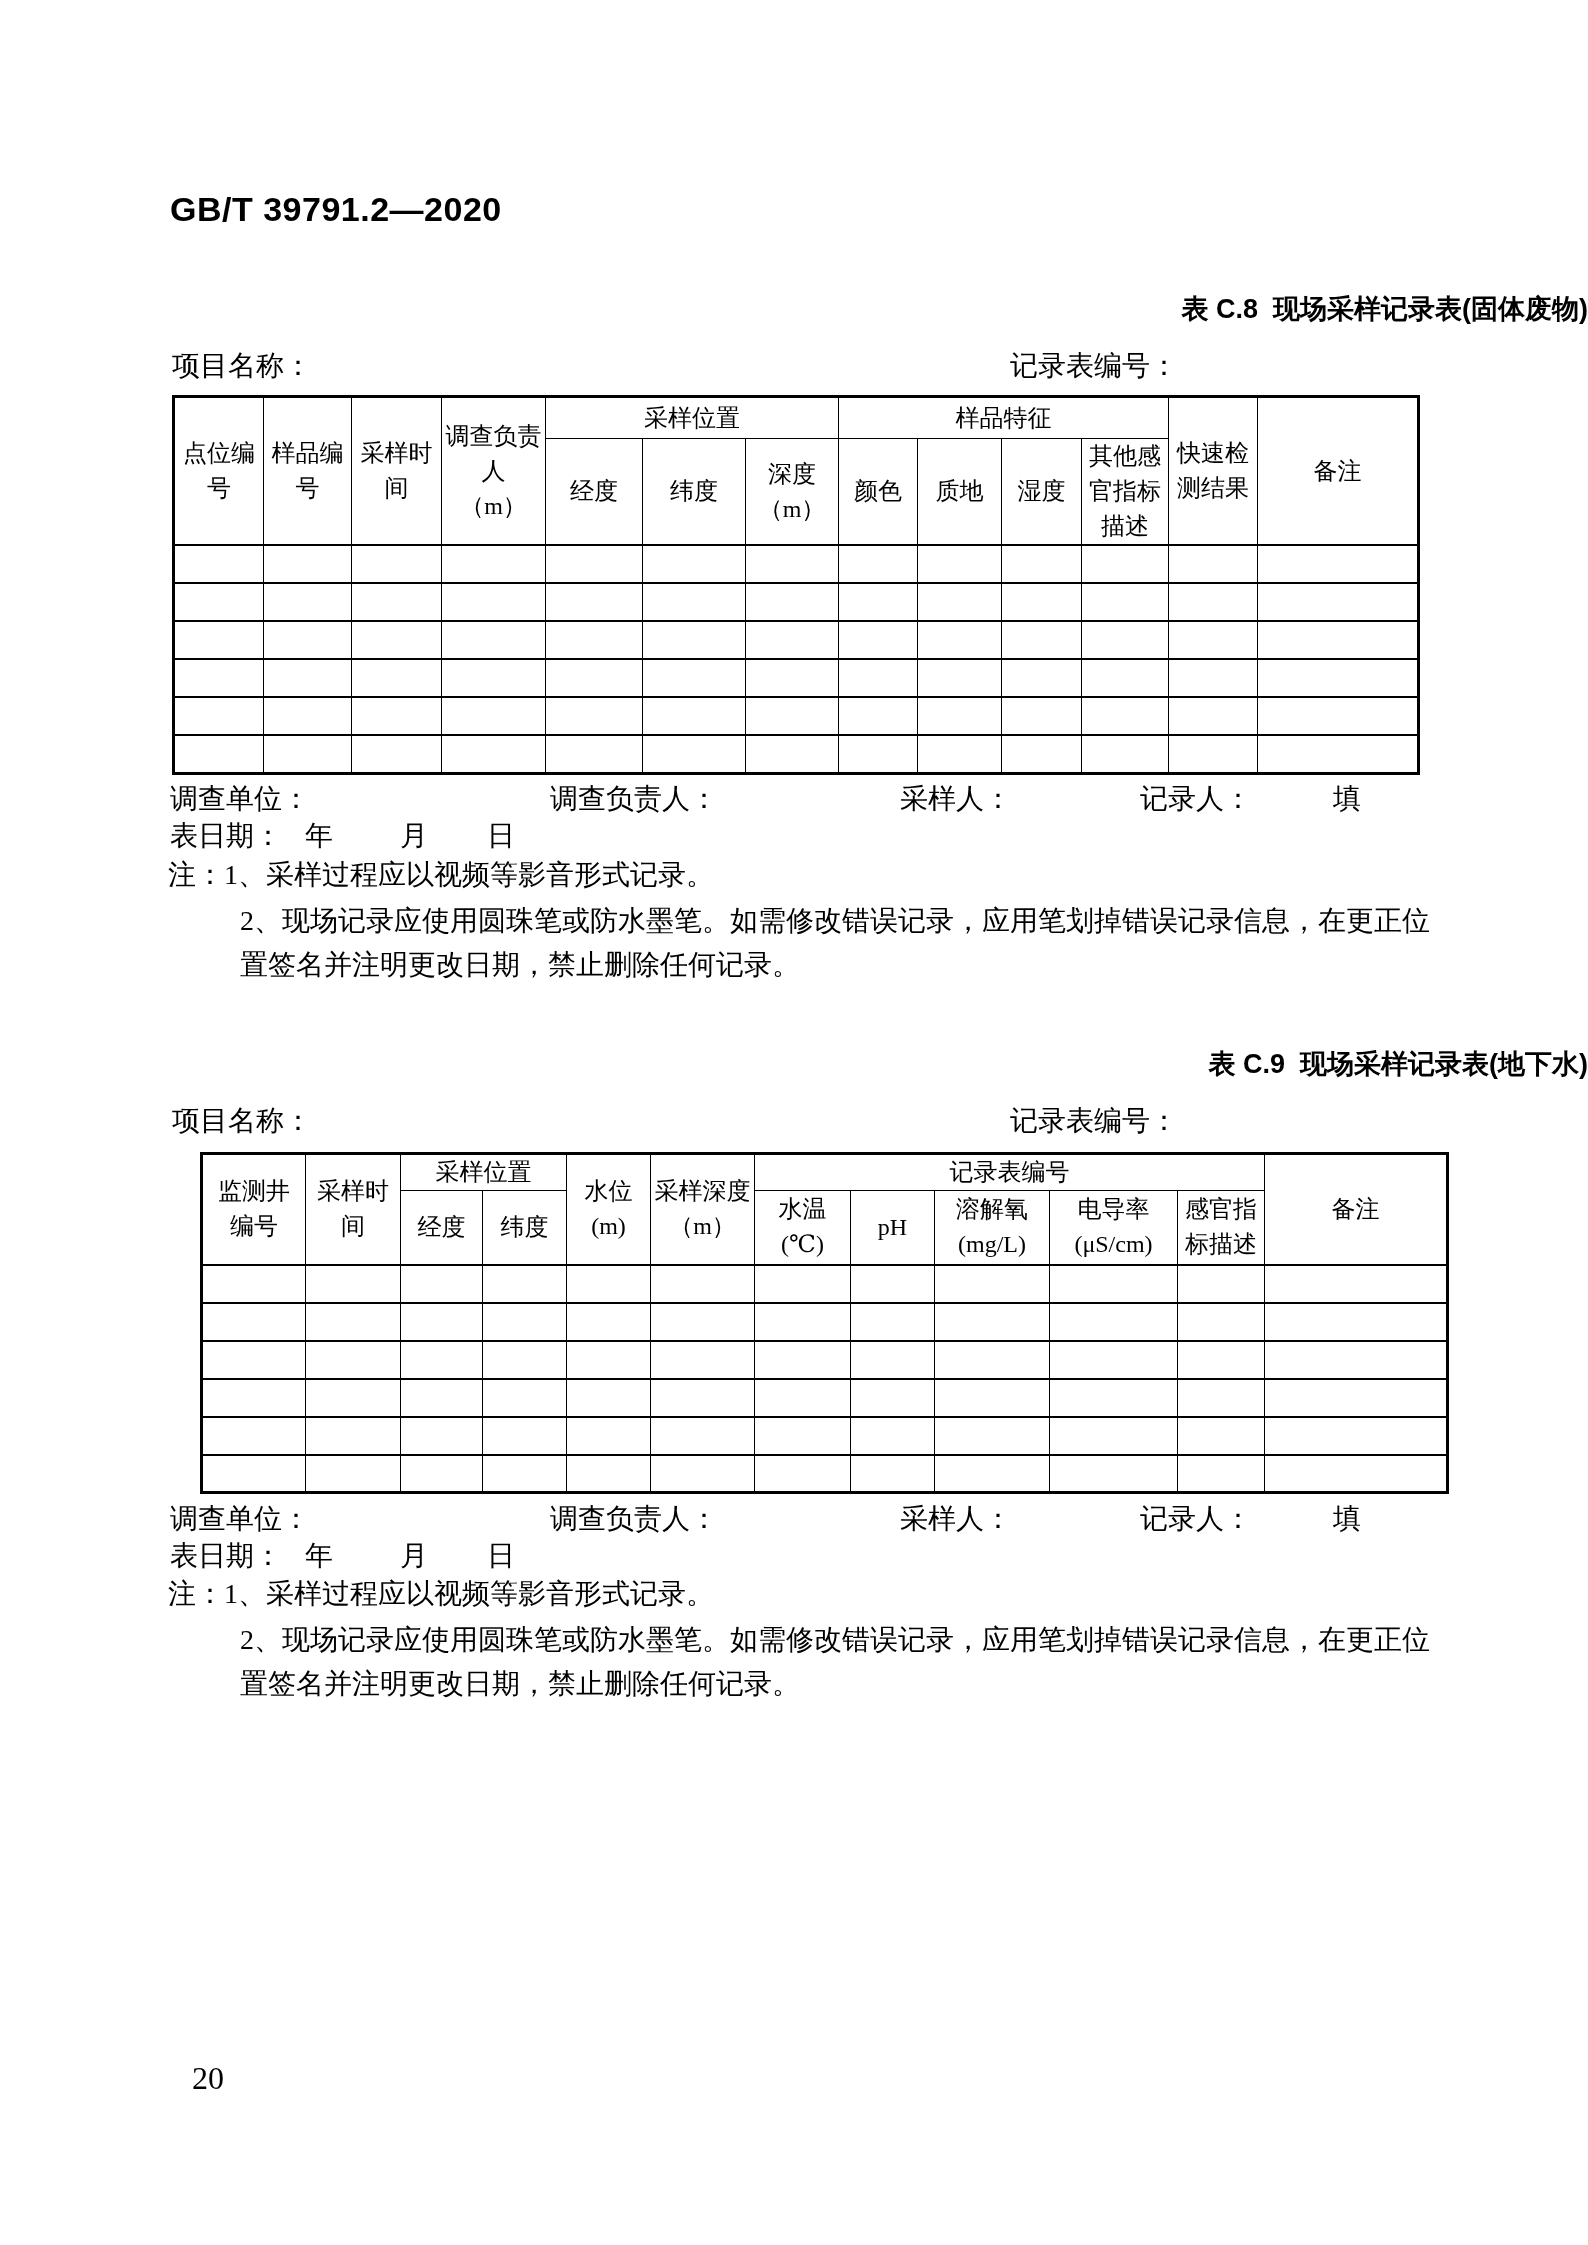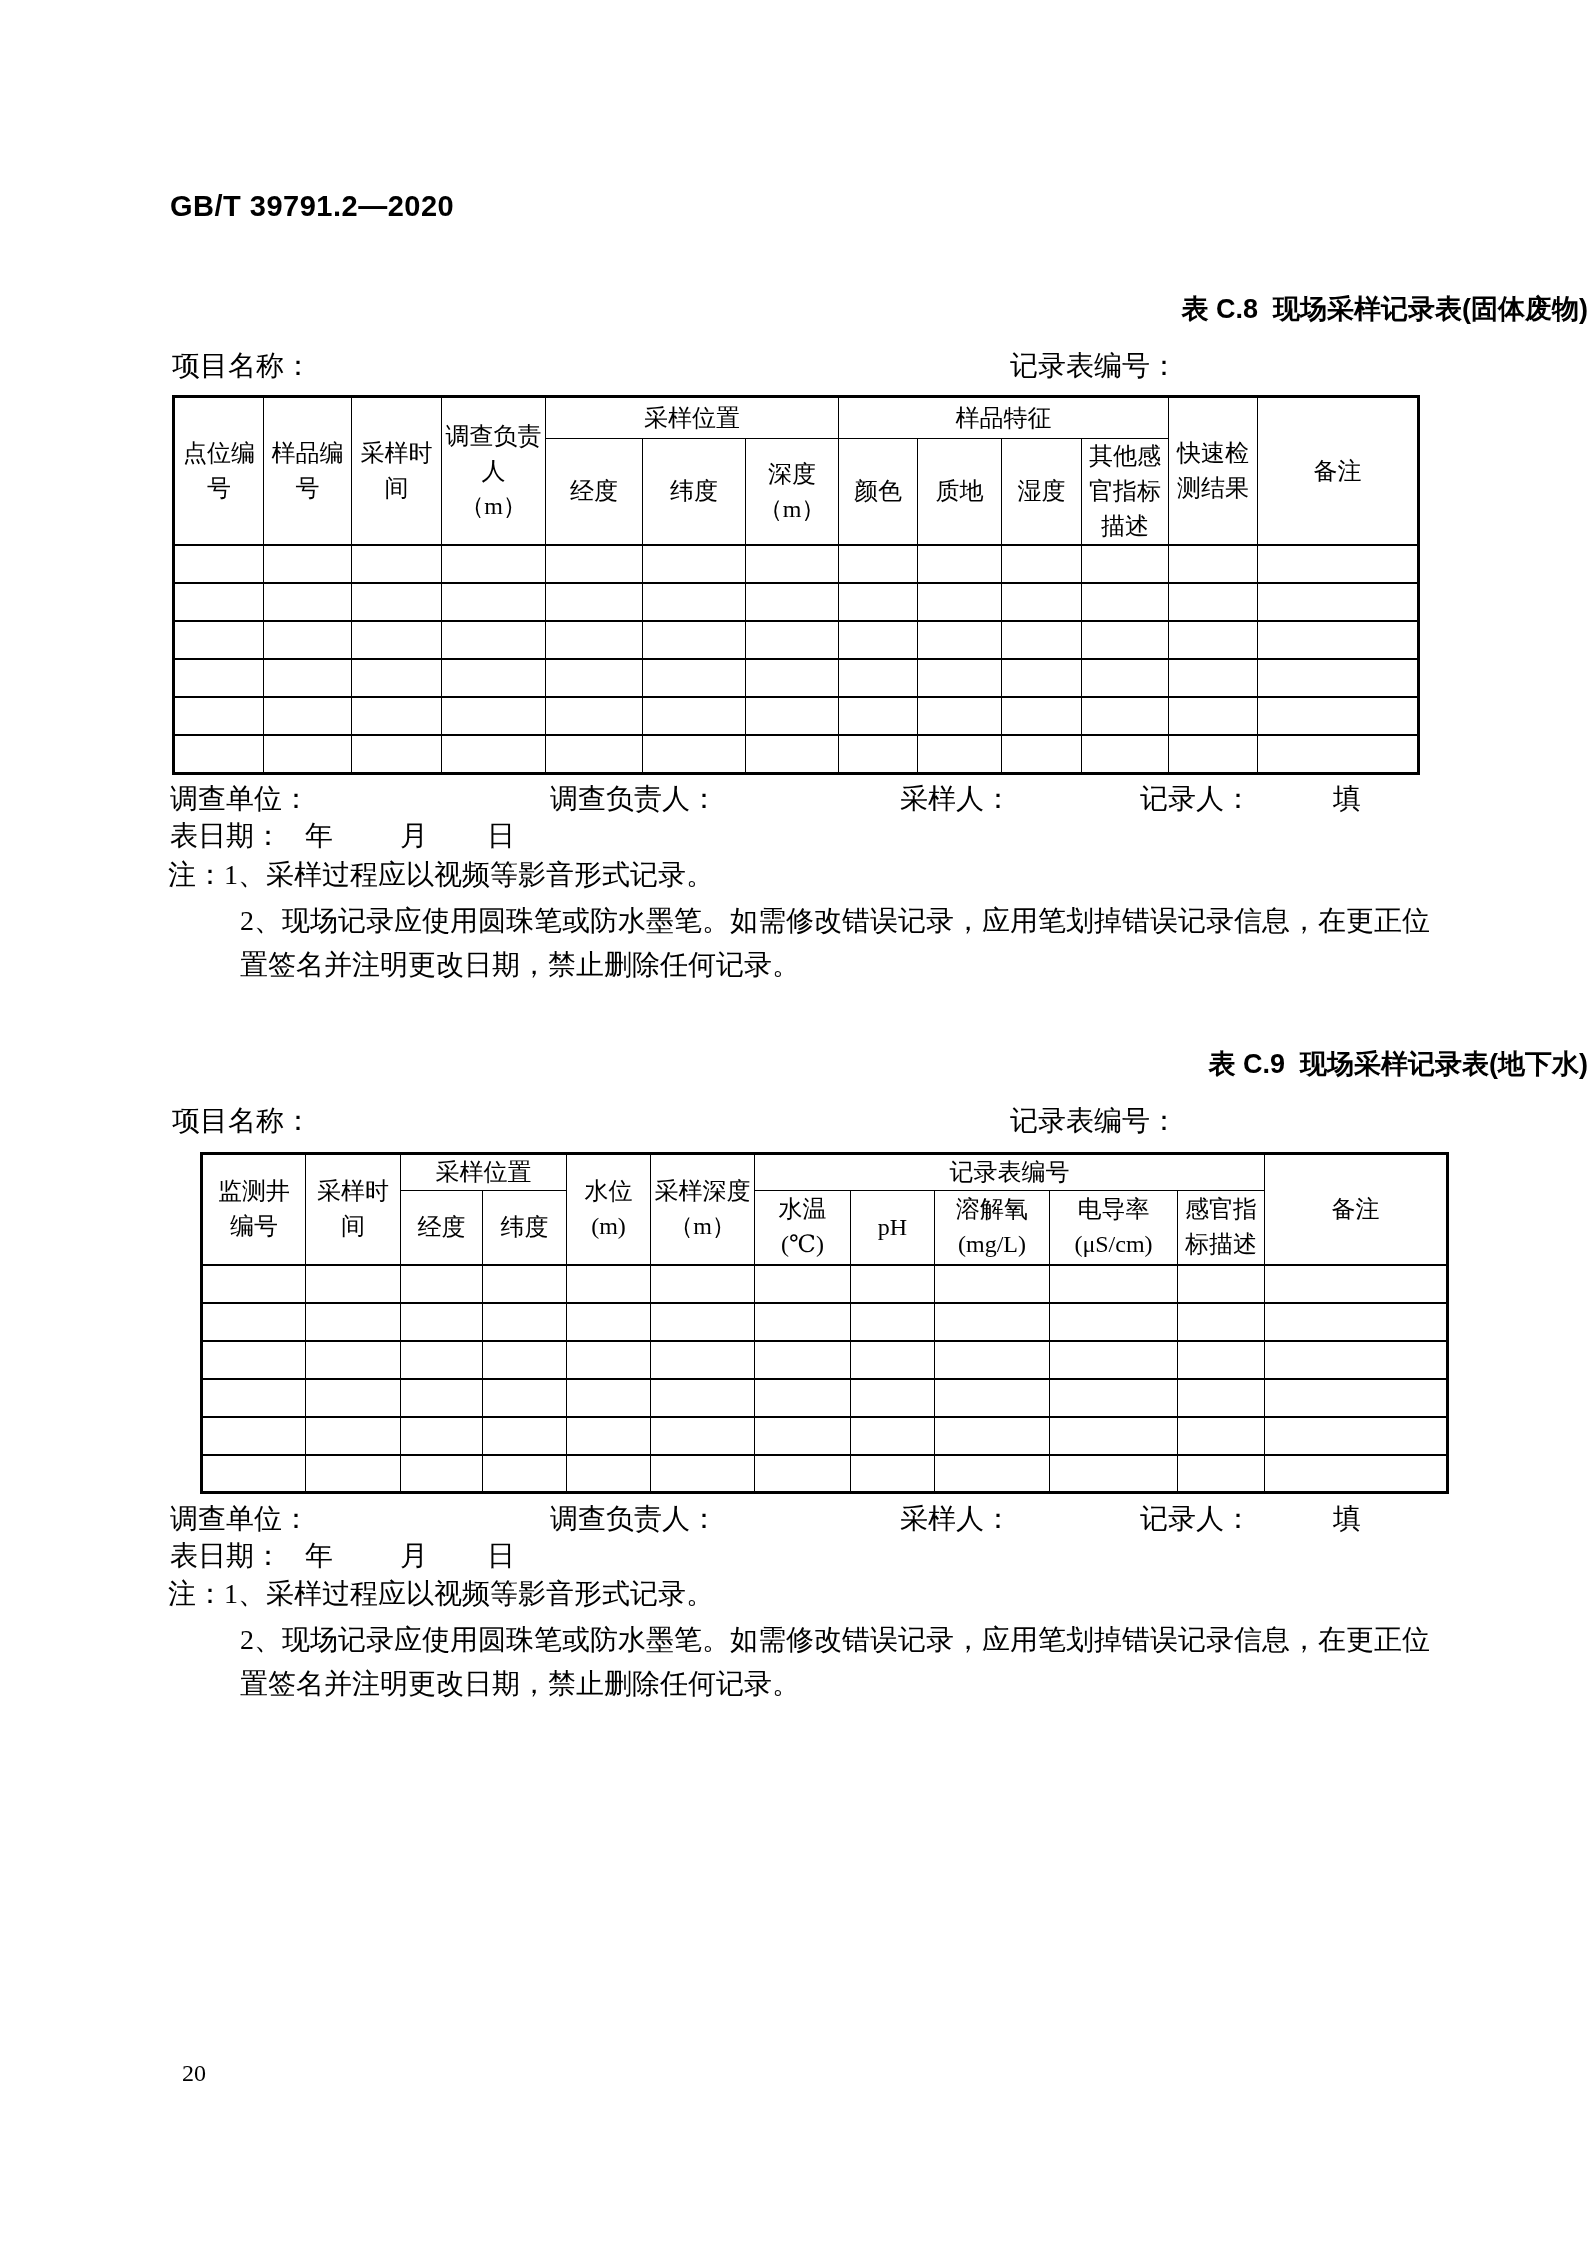--- a/index.html
+++ b/index.html
@@ -1,21 +1,21 @@
 <!DOCTYPE html>
 <html><head>
 <meta charset="utf-8">
 <style>
   html,body{margin:0;padding:0;background:#ffffff;}
   .page{position:relative;width:1588px;height:2245px;background:#ffffff;color:#000;
         font-family:"Liberation Serif","DejaVu Serif",serif;overflow:hidden;}
 
   .std-code{position:absolute;left:170px;top:190px;
         font-family:"Liberation Sans","DejaVu Sans",sans-serif;
-        font-weight:bold;font-size:29px;letter-spacing:0.5px;}
+        font-weight:bold;font-size:34px;letter-spacing:0.5px;}
 
   .tbl-title{position:absolute;left:0;width:100%;text-align:right;
         font-family:"Liberation Sans","DejaVu Sans",sans-serif;
         font-weight:bold;font-size:27px;white-space:pre;}
   .title-c8{top:291px}
   .title-c9{top:1046px}
 
   .lbl{position:absolute;font-size:28px;}
   .proj-c8{left:172px;top:347px}
   .recno-c8{left:1010px;top:347px}
@@ -47,21 +47,21 @@
   .n2-c8{left:240px;top:899px;width:1205px;line-height:44px;}
 
   .fu-c9{left:170px;top:1500px}  .fl-c9{left:550px;top:1500px}
   .fs-c9{left:900px;top:1500px}  .fr-c9{left:1140px;top:1500px}
   .ff-c9{left:1333px;top:1500px}
   .dl-c9{left:170px;top:1537px}  .dy-c9{left:305px;top:1537px}
   .dm-c9{left:400px;top:1537px}  .dd-c9{left:487px;top:1537px}
   .n1-c9{left:168px;top:1575px}
   .n2-c9{left:240px;top:1618px;width:1205px;line-height:44px;}
 
-  .pg-num{position:absolute;left:182px;top:2060px;font-size:24px;}
+  .pg-num{position:absolute;left:192px;top:2060px;font-size:32px;}
 </style>
 </head>
 <body>
 
 <div class="page">
 
   <div class="std-code">GB/T 39791.2—2020</div>
 
   <div class="tbl-title title-c8">表 C.8  现场采样记录表(固体废物)</div>
   <div class="lbl proj-c8">项目名称：</div>

